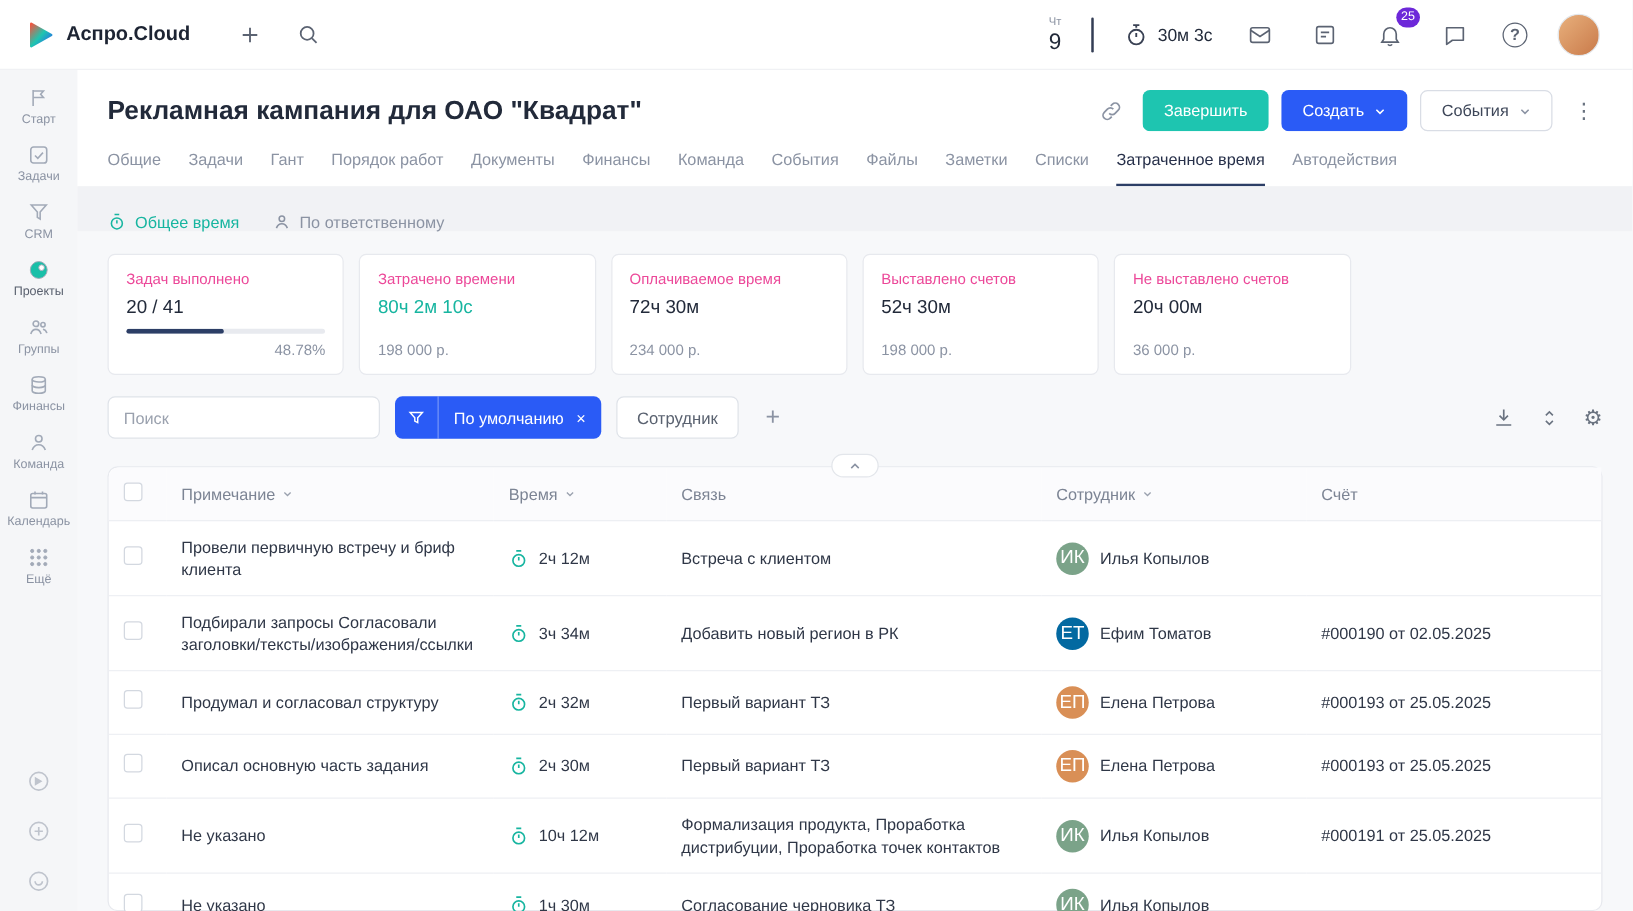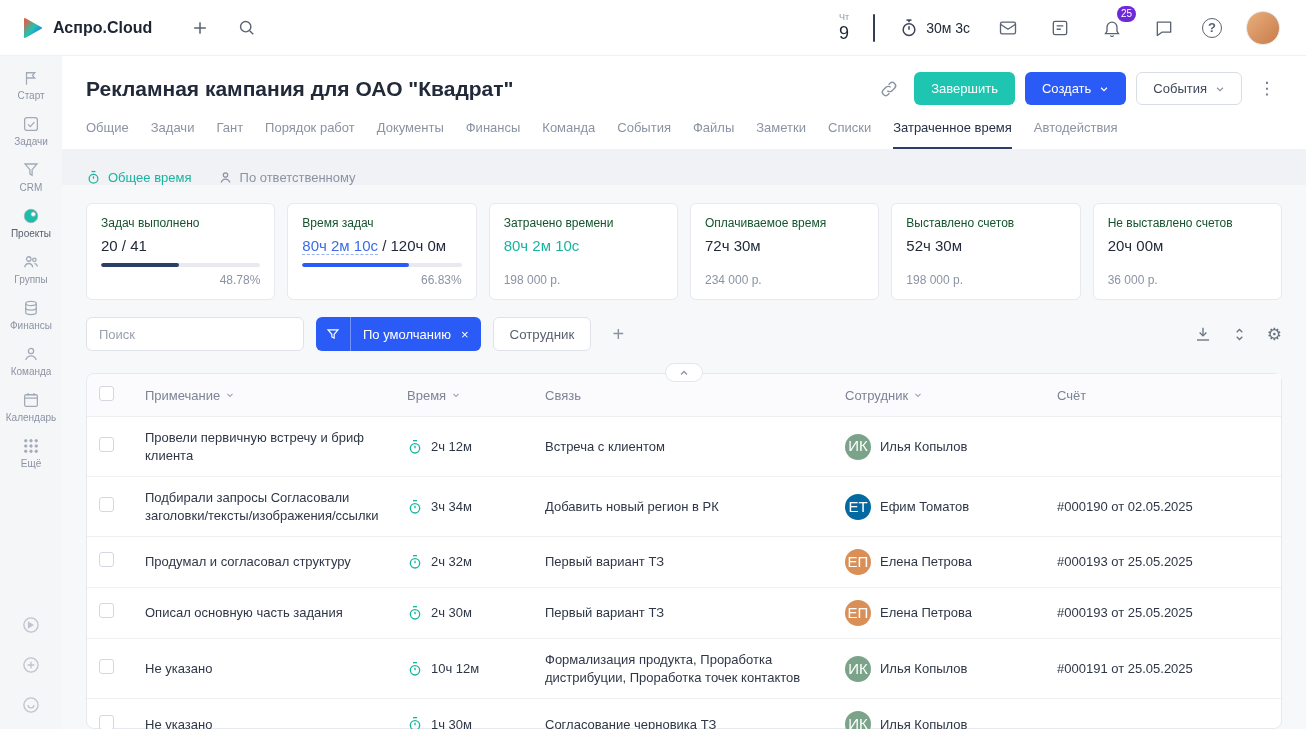--- a/index.html
+++ b/index.html
@@ -54,21 +54,21 @@
   .subtab-bar { background:#f1f2f5; height:36px; display:flex; align-items:flex-end; gap:26px; padding:0 24px; flex:0 0 auto; }
   .subtab { display:flex; align-items:center; gap:7px; cursor:pointer; font-size:13px; color:#8b93a3; }
   .subtab svg { stroke:#8b93a3; }
   .subtab.active { color:#17b5a0; }
   .subtab.active svg { stroke:#17b5a0; }
 
   
   .content { padding:18px 24px 0; flex:1; min-height:0; display:flex; flex-direction:column; }
   .stats-grid { display:grid; grid-template-columns:repeat(6,1fr); gap:12px; flex:0 0 auto; }
   .stat-card { background:#fff; border:1px solid #e7e9ee; border-radius:6px; padding:12px 14px; min-height:86px; display:flex; flex-direction:column; }
-  .stat-label { color:#14532d; font-size:12px; margin-bottom:7px; }
+  .stat-label { color:#ec4899; font-size:12px; margin-bottom:7px; }
   .stat-value { color:#222a3a; font-size:15px; }
   .stat-value .link-part { color:#3b6ce5; border-bottom:1px dashed #9ab3ef; cursor:pointer; }
   .bar { height:4px; background:#e8eaef; border-radius:2px; margin-top:9px; overflow:hidden; }
   .bar i { display:block; height:100%; border-radius:2px; }
   .bar .fill-navy { background:#2c3e66; }
   .bar .fill-blue { background:#2a5bf6; }
   .stat-pct { text-align:right; color:#8b93a3; font-size:12px; margin-top:6px; }
   .stat-amount { color:#8b93a3; font-size:12px; margin-top:auto; }
   .val-teal { color:#17b5a0; }
 
@@ -336,30 +336,20 @@
         <div class="stats-grid">
           <div class="stat-card">
             <div class="stat-label">Задач выполнено</div>
             <div class="stat-value">20 / 41</div>
             <div class="bar">
                 <i class="fill-navy" style="width: 48.78%;"></i>
               </div>
             <div class="stat-pct">48.78%</div>
           </div>
           <div class="stat-card">
-            <div class="stat-label">Время задач</div>
-            <div class="stat-value">
-              <span class="link-part">80ч 2м 10с</span><span> / 120ч 0м</span>
-            </div>
-            <div class="bar">
-                <i class="fill-blue" style="width: 66.83%;"></i>
-              </div>
-            <div class="stat-pct">66.83%</div>
-          </div>
-          <div class="stat-card">
             <div class="stat-label">Затрачено времени</div>
             <div class="stat-value val-teal">80ч 2м 10с</div>
             <div class="stat-amount">198 000 р.</div>
           </div>
           <div class="stat-card">
             <div class="stat-label">Оплачиваемое время</div>
             <div class="stat-value">72ч 30м</div>
             <div class="stat-amount">234 000 р.</div>
           </div>
           <div class="stat-card">

